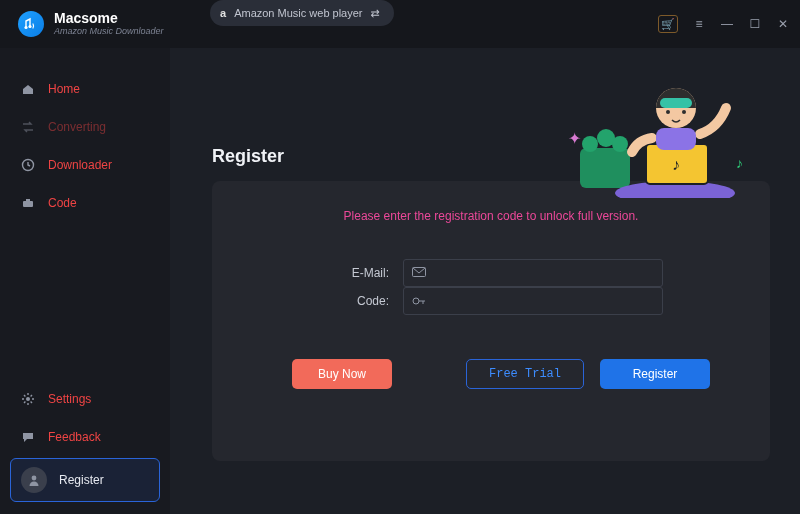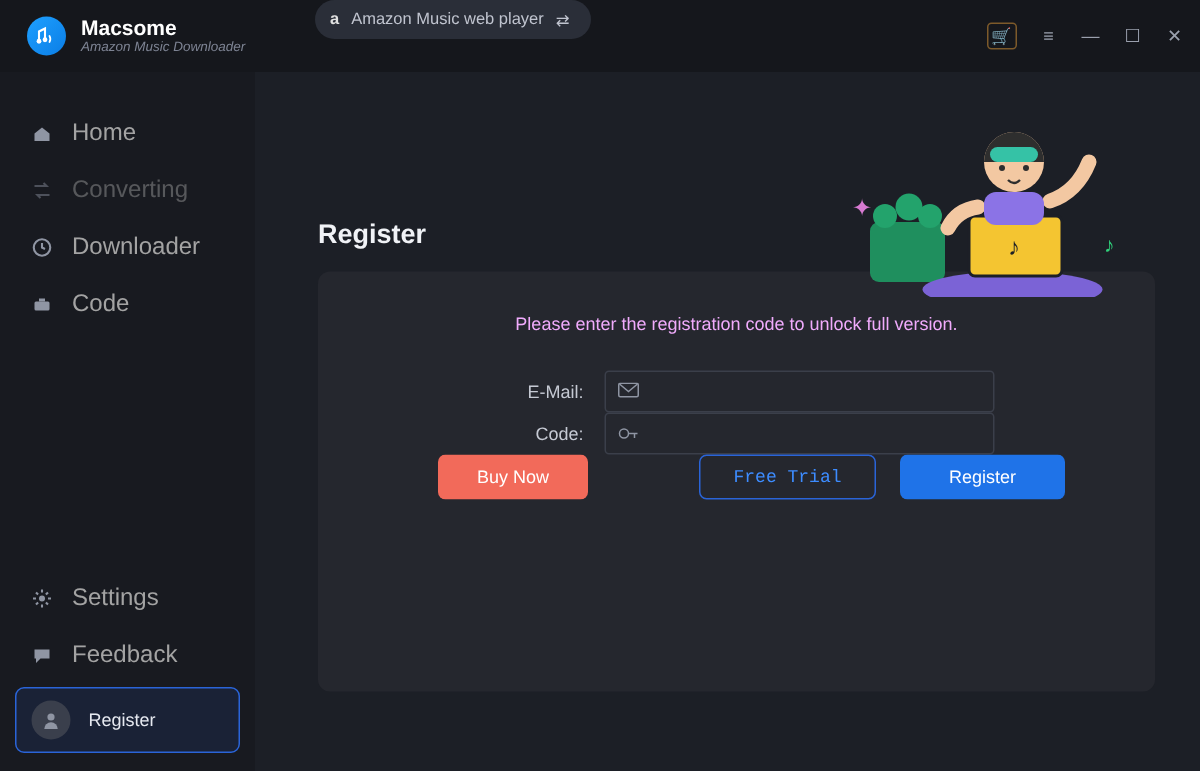--- a/index.html
+++ b/index.html
@@ -49,21 +49,21 @@
   .sidebar {
     position: absolute; top: 48px; bottom: 0; left: 0; width: 170px;
     background: #181a20;
     display: flex; flex-direction: column;
     padding-top: 24px;
   }
   .nav-list { list-style: none; display: flex; flex-direction: column; gap: 4px; padding: 0 10px; }
   .nav-item {
     display: flex; align-items: center; gap: 12px;
     height: 34px; padding: 0 10px;
-    color: #a3a3a3; font-size: 16px; border-radius: 6px;
+    color: #ef4444; font-size: 12px; border-radius: 6px;
   }
   .nav-item.dim { opacity: .45; }
   .nav-item .ic { width: 16px; display:flex;justify-content:center; }
   .bottom-nav { margin-top: auto; padding: 0 10px 12px; display:flex;flex-direction:column;gap:4px; }
   .nav-register {
     display:flex;align-items:center;gap:12px;
     height:44px; padding:0 10px;
     border:1px solid #2a64d8; border-radius:6px;
     background:#1a2236; color:#e6e9f0; font-size:12px;
   }
@@ -80,33 +80,33 @@
   .hero {
     position:absolute; top:0; right:40px; width:200px; height:150px;
     overflow:hidden;
   }
   .page-title { color:#f0f2f6; font-size:18px; font-weight:700; margin-top:72px; margin-bottom:14px; }
 
   .panel {
     background:#25272e; border-radius:8px;
     padding: 28px 60px 34px; min-height: 280px;
   }
-  .instructions { text-align:center; color:#f0abfc; font-size:12px; margin-bottom:24px; }
+  .instructions { text-align:center; color:#ec4899; font-size:12px; margin-bottom:36px; }
   .form-row { display:flex; align-items:center; gap:14px; justify-content:center; }
   .form-label { width:70px; text-align:right; color:#c5c9d3; font-size:12px; }
   .input-wrap {
     width:260px; height:28px; border:1px solid #3b3f4a; border-radius:3px;
     background:#25272e; display:flex; align-items:center; padding:0 8px; gap:8px;
   }
   .input-wrap input {
     flex:1; background:transparent; border:0; outline:0; color:#d8dbe2; font-size:12px;
   }
   .input-ic { color:#8f95a3; display:flex; }
   .actions {
-    display:flex; align-items:flex-end; gap:16px; 
+    display:flex; align-items:flex-end; gap:16px; margin-top:44px;
     padding-left: 20px;
   }
   .btn {
     height:30px; border-radius:5px; font-size:12px; display:flex;align-items:center;justify-content:center;
     padding:0 22px; border:1px solid transparent; cursor:default;
   }
   .btn-buy { background:#f26a5a; color:#ffffff; min-width:100px; }
   .btn-trial { background:transparent; border-color:#2a64d8; color:#3d8cff; min-width:100px; margin-left:auto;font-family:Liberation Mono, monospace; }
   .btn-register { background:#1f73e8; color:#ffffff; min-width:110px; }
 

